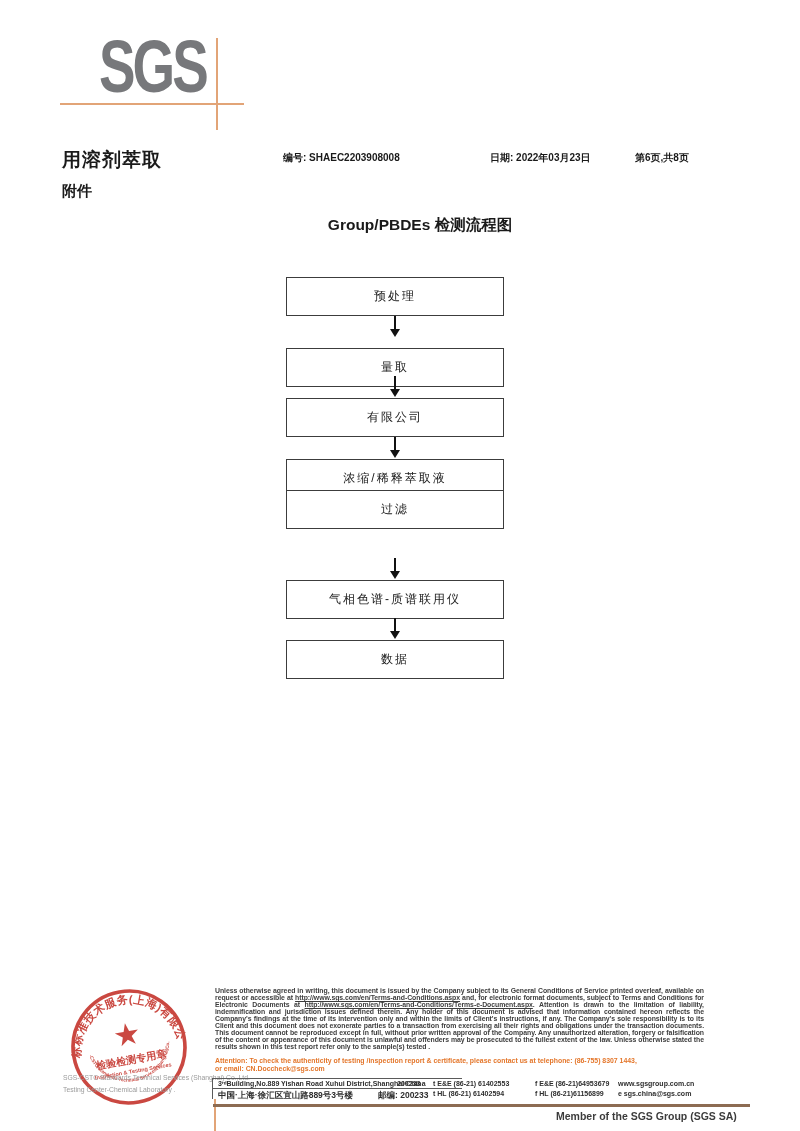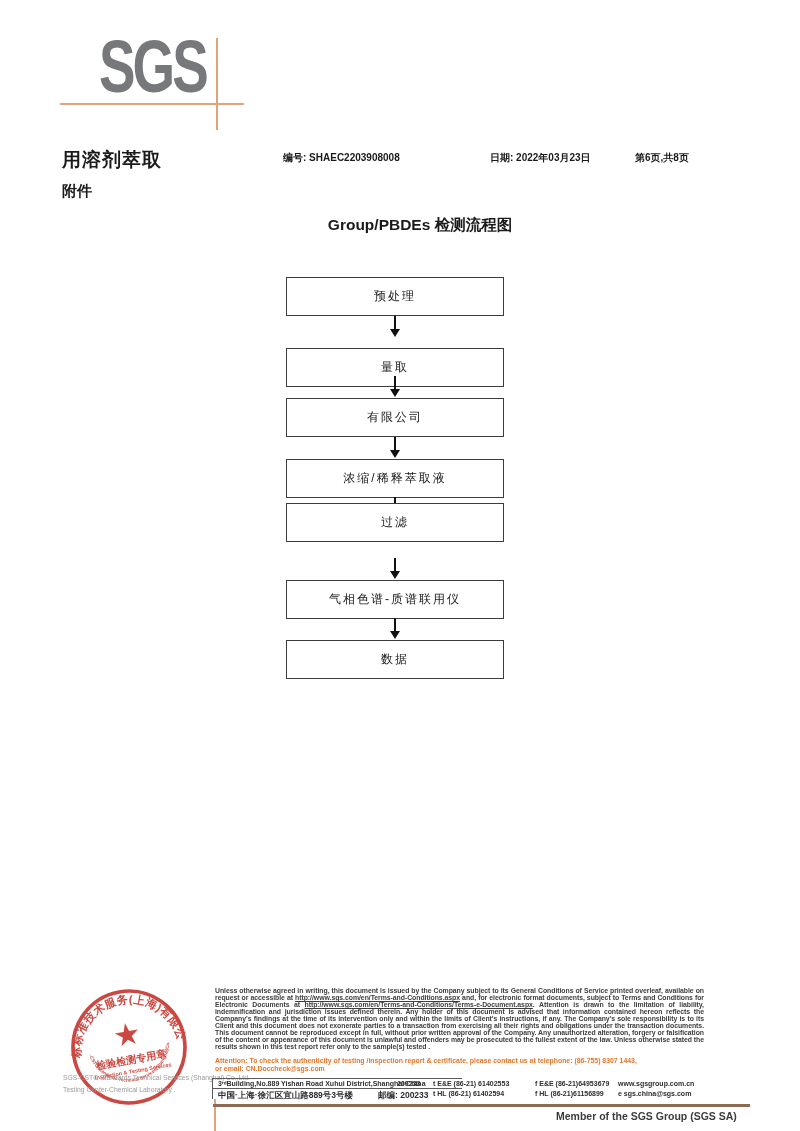--- a/index.html
+++ b/index.html
@@ -98,21 +98,21 @@
       <div class="flow-box" style="top: 398px;">有限公司</div>
       <div class="flow-arrow" style="top: 436.5px;">
         <div class="stem"></div>
         <div class="head"></div>
       </div>
       <div class="flow-box" style="top: 458.5px;">浓缩/稀释萃取液</div>
       <div class="flow-arrow" style="top: 497px;">
         <div class="stem"></div>
         <div class="head"></div>
       </div>
-      <div class="flow-box" style="top: 503px;">过滤</div>
+      <div class="flow-box" style="top: 490px;">过滤</div>
       <div class="flow-arrow" style="top: 557.5px;">
         <div class="stem"></div>
         <div class="head"></div>
       </div>
       <div class="flow-box" style="top: 579.5px;">气相色谱-质谱联用仪</div>
       <div class="flow-arrow" style="top: 618px;">
         <div class="stem"></div>
         <div class="head"></div>
       </div>
       <div class="flow-box" style="top: 640px;">数据</div>

